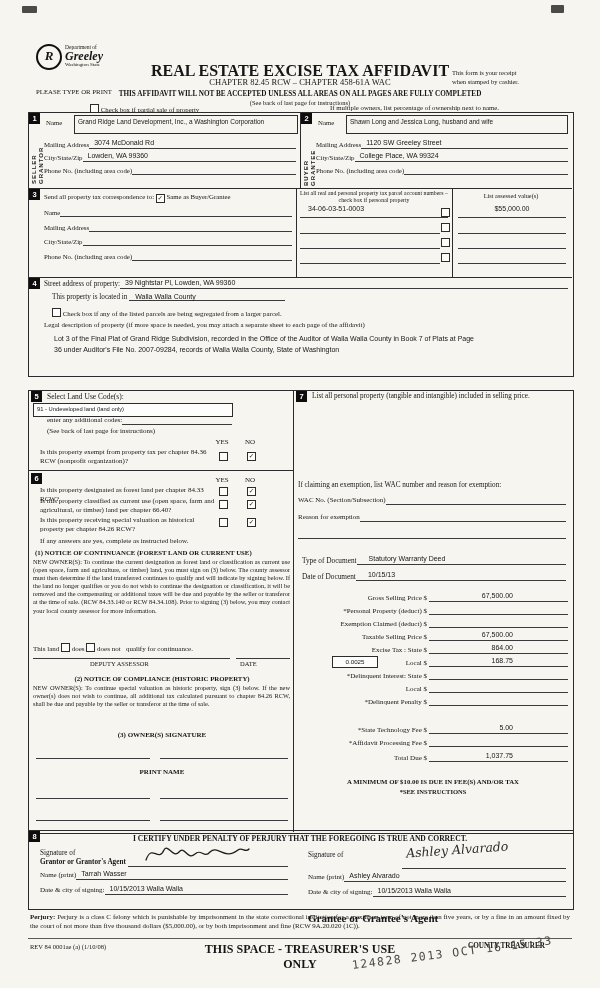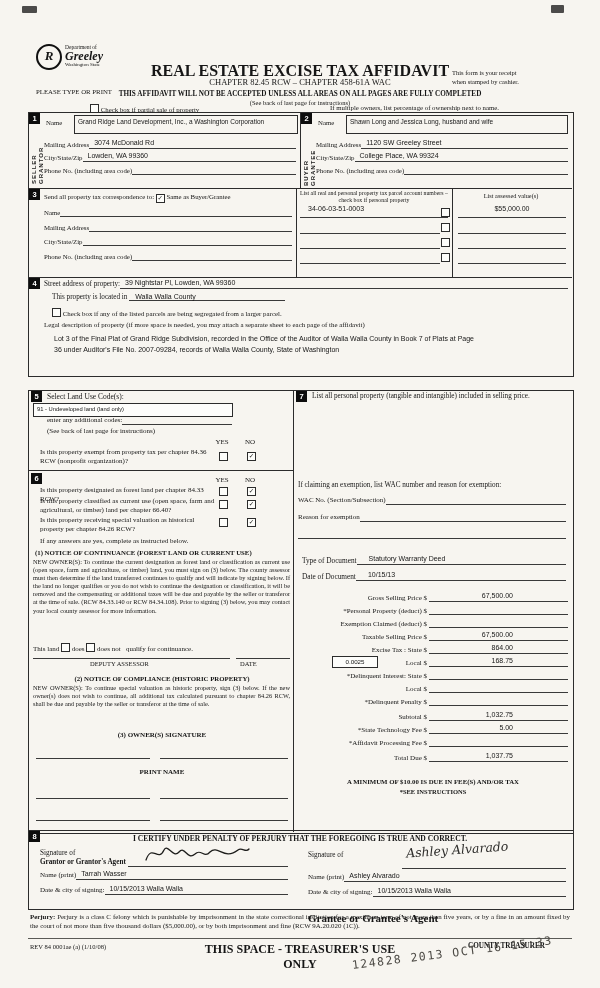--- a/index.html
+++ b/index.html
@@ -298,24 +298,20 @@
       <div class="fval"></div>
     </div>
   <div class="feerow" style="top:682px">
       <div class="flabel">Local $</div>
       <div class="fval"></div>
     </div>
   <div class="feerow" style="top:695px">
       <div class="flabel">*Delinquent Penalty $</div>
       <div class="fval"></div>
     </div>
-  <div class="feerow" style="top:710px">
-      <div class="flabel">Subtotal $</div>
-      <div class="fval">1,032.75</div>
-    </div>
   <div class="feerow" style="top:723px">
       <div class="flabel">*State Technology Fee $</div>
       <div class="fval">5.00</div>
     </div>
   <div class="feerow" style="top:751px">
       <div class="flabel">Total Due $</div>
       <div class="fval">1,037.75</div>
     </div>
   <div class="feerow" style="top:736px">
       <div class="flabel">*Affidavit Processing Fee $</div>

